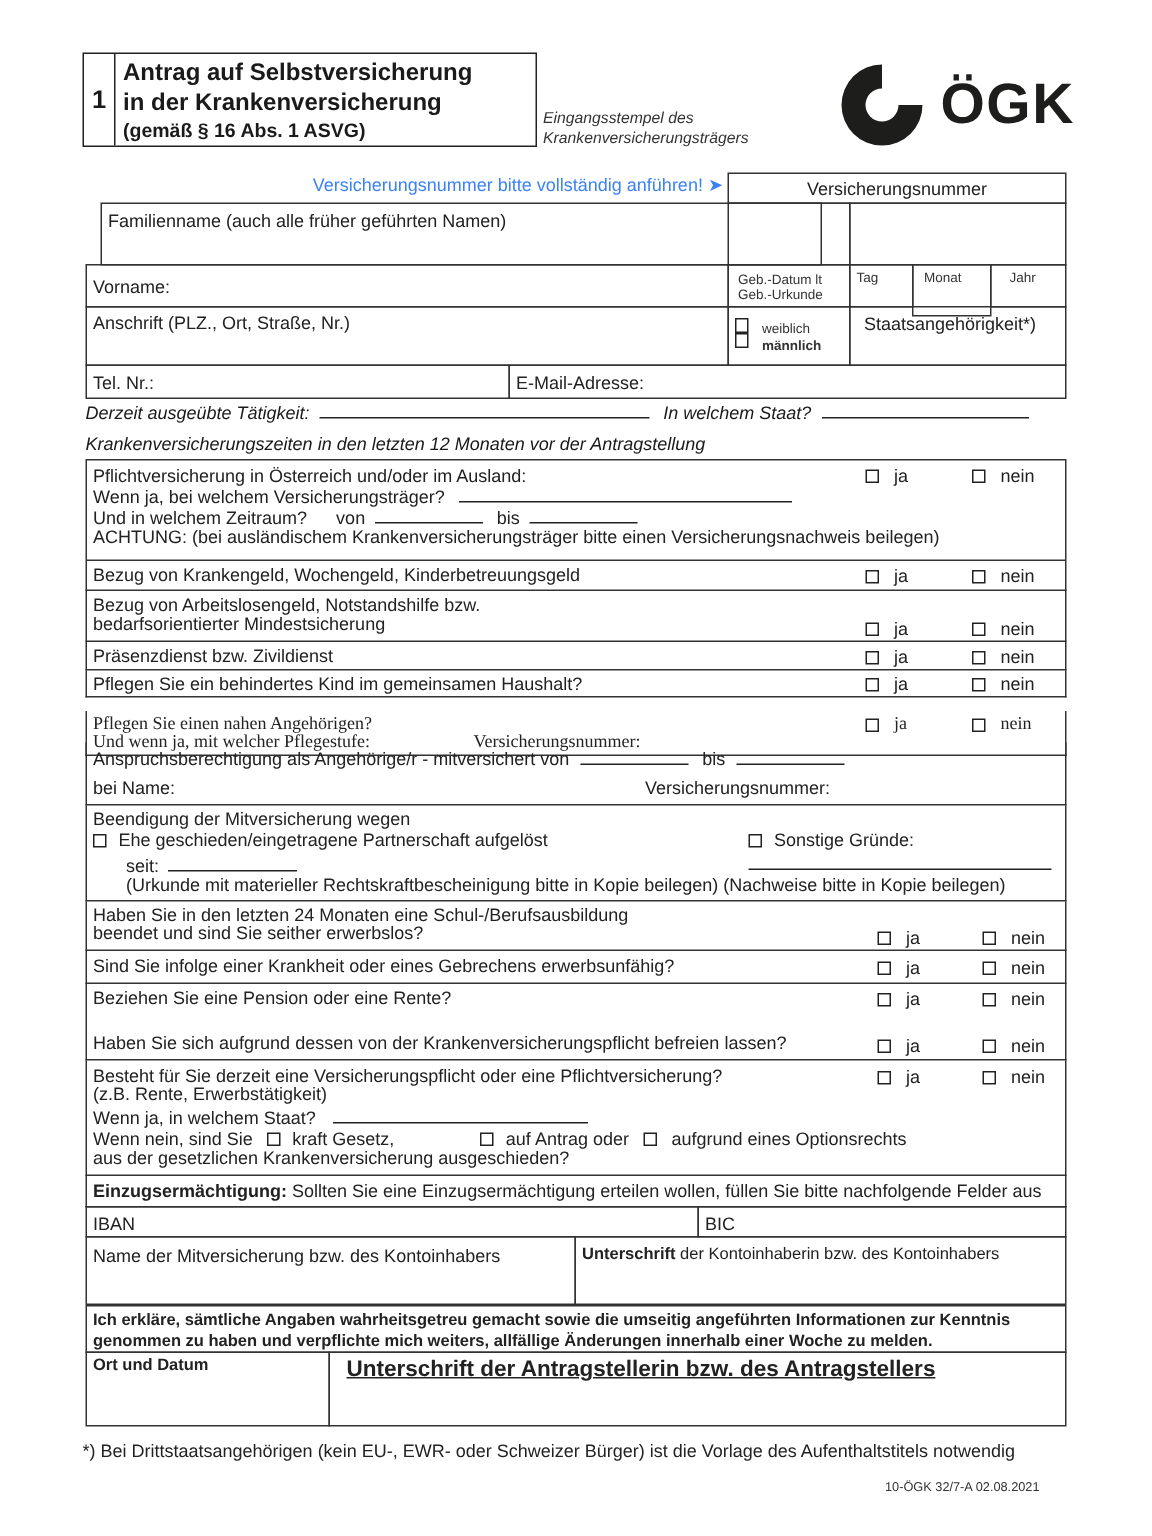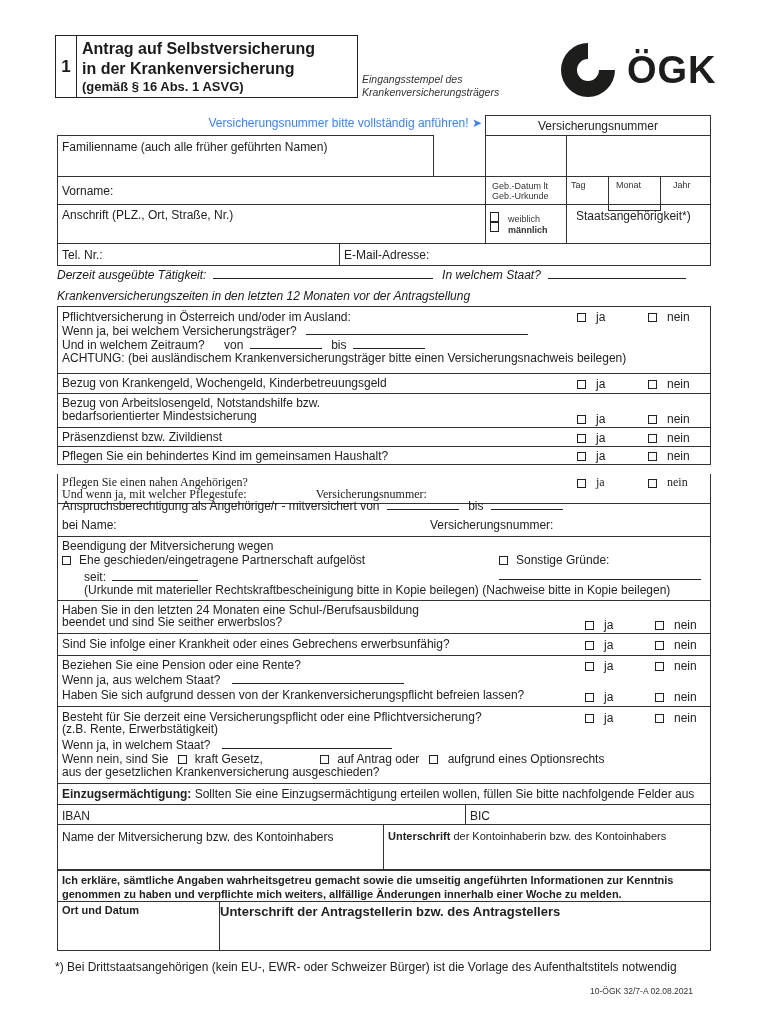--- a/index.html
+++ b/index.html
@@ -62,21 +62,21 @@
   </svg>
   <span class="logo-text">ÖGK</span>
 </div>
 
 <div class="abs vn-hint">Versicherungsnummer bitte vollständig anführen! ➤</div>
 
 <div class="cell" style="left:485px;top:115px;width:226px;height:21px;border-width:1.5px;">
   <div class="lbl" style="left:0;right:0;top:3px;text-align:center;">Versicherungsnummer</div>
 </div>
 
-<div class="cell" style="left:57px;top:135px;width:377px;height:42px;">
+<div class="cell" style="left:67px;top:135px;width:481px;height:42px;">
   <div class="lbl" style="left:4px;top:4px;">Familienname (auch alle früher geführten Namen)</div>
 </div>
 <div class="cell" style="left:485px;top:135px;width:82px;height:42px;"></div>
 <div class="cell" style="left:566px;top:135px;width:145px;height:42px;"></div>
 
 <div class="cell" style="left:57px;top:176px;width:429px;height:29px;">
   <div class="lbl" style="left:4px;top:7px;">Vorname:</div>
 </div>
 <div class="cell" style="left:485px;top:176px;width:82px;height:29px;">
   <div class="lbl small" style="left:6px;top:4px;">
@@ -213,24 +213,20 @@
 </div>
 
 <div class="section" style="top:634px;height:22px;">
   <div class="row-text" style="top:4px;">Sind Sie infolge einer Krankheit oder eines Gebrechens erwerbsunfähig?</div>
   <div class="yn" style="left:527px;top:4px;"><span class="checkbox"></span><span>ja</span></div>
   <div class="yn" style="left:597px;top:4px;"><span class="checkbox"></span><span>nein</span></div>
 </div>
 
 <div class="section" style="top:656px;height:51px;">
   <div class="row-text" style="top:3px;">Beziehen Sie eine Pension oder eine Rente?</div>
-  <div class="row-text" style="top:17px;">
-    <span>Wenn ja, aus welchem Staat?</span>
-    <span class="line" style="width:172px;margin-left:8px;"></span>
-  </div>
   <div class="row-text" style="top:33px;">Haben Sie sich aufgrund dessen von der Krankenversicherungspflicht befreien lassen?</div>
   <div class="yn" style="left:527px;top:3px;"><span class="checkbox"></span><span>ja</span></div>
   <div class="yn" style="left:597px;top:3px;"><span class="checkbox"></span><span>nein</span></div>
   <div class="yn" style="left:527px;top:34px;"><span class="checkbox"></span><span>ja</span></div>
   <div class="yn" style="left:597px;top:34px;"><span class="checkbox"></span><span>nein</span></div>
 </div>
 
 <div class="section" style="top:707px;height:77px;">
   <div class="row-text" style="top:4px;">Besteht für Sie derzeit eine Versicherungspflicht oder eine Pflichtversicherung?</div>
   <div class="row-text" style="top:16px;">(z.B. Rente,  Erwerbstätigkeit)</div>
@@ -270,17 +266,17 @@
 </div>
 
 <div class="section first" style="top:870px;height:32px;border-bottom-width:1px;">
   <div class="row-text bold" style="top:3px;font-size:11px;">Ich erkläre, sämtliche Angaben wahrheitsgetreu gemacht sowie die umseitig angeführten Informationen zur Kenntnis</div>
   <div class="row-text bold" style="top:17px;font-size:11px;">genommen zu haben und verpflichte mich weiters, allfällige Änderungen innerhalb einer Woche zu melden.</div>
 </div>
 <div class="cell" style="left:57px;top:901px;width:163px;height:50px;border-left-width:1.5px;border-bottom-width:1.5px;">
   <div class="lbl bold" style="left:4px;top:2px;font-size:11px;">Ort und Datum</div>
 </div>
 <div class="cell" style="left:219px;top:901px;width:492px;height:50px;border-right-width:1.5px;border-bottom-width:1.5px;">
-  <div class="lbl bold" style="left:0;top:2px;font-size:13px;">Unterschrift der Antragstellerin bzw. des Antragstellers</div>
+  <div class="lbl bold" style="left:11px;top:2px;font-size:15px;text-decoration:underline;">Unterschrift der Antragstellerin bzw. des Antragstellers</div>
 </div>
 
 <div class="abs footnote">*) Bei Drittstaatsangehörigen (kein EU-, EWR- oder Schweizer Bürger) ist die Vorlage des Aufenthaltstitels notwendig</div>
 <div class="abs formcode">10-ÖGK 32/7-A 02.08.2021</div>
 
 </body></html>

